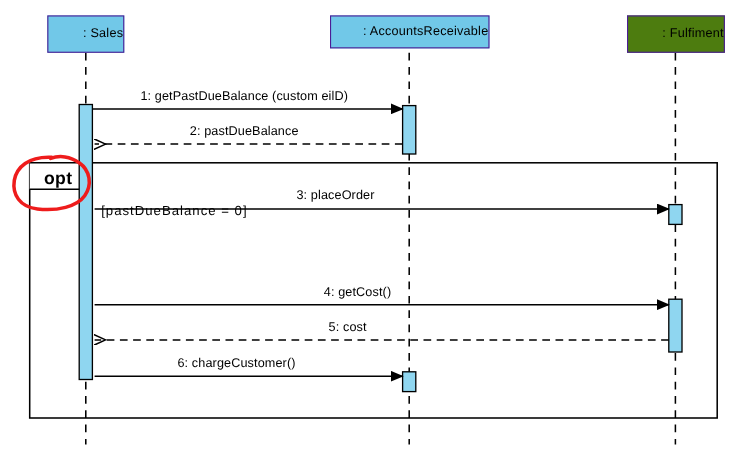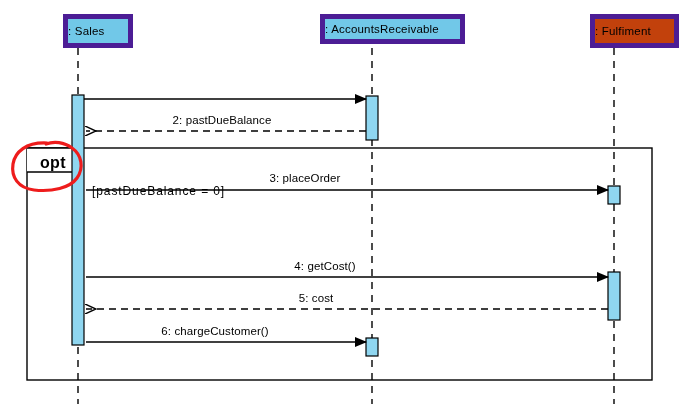--- a/index.html
+++ b/index.html
@@ -21,29 +21,28 @@
   svg.diagram {
     position: absolute;
     left: 0;
     top: 0;
     width: 680px;
     height: 412px;
   }
   .lifeline-box {
     position: absolute;
     box-sizing: border-box;
-    border: 5px solid #4c1d95;
+    border: 1px solid #4c1d95;
     display: flex;
     align-items: center;
-    justify-content: flex-start;
+    justify-content: flex-end;
     font-size: 11.5px;
     color: #000000;
     letter-spacing: 0.2px;
     white-space: nowrap;
-    margin-left: 20px;
   }
   .msg-label {
     position: absolute;
     font-size: 11.5px;
     color: #000000;
     white-space: nowrap;
     letter-spacing: 0.1px;
   }
   .msg-label.center {
     transform: translateX(-50%);
@@ -115,28 +114,29 @@
   </svg>
 
   <div class="lifeline-box" style="left:43px; top:14px; width:70px; height:34px; background:#71c8e8;">
     <span>: Sales</span>
   </div>
 
   <div class="lifeline-box" style="left:300px; top:14px; width:145px; height:30px; background:#71c8e8;">
     <span>: AccountsReceivable</span>
   </div>
 
-  <div class="lifeline-box" style="left:570px; top:14px; width:89px; height:34px; background:#c2410c;">
+  <div class="lifeline-box" style="left:570px; top:14px; width:89px; height:34px; background:#4d7c0f;">
     <span>: Fulfiment</span>
   </div>
 
   <div class="frag-op" style="left:40px; top:154px;">opt</div>
 
   <div class="guard-label" style="left:92px; top:160px;">[pastDueBalance = 0]</div>
 
+  <div class="msg-label center" style="left:222px; top:82px;">1: getPastDueBalance (custom eilD)</div>
 
   <div class="msg-label center" style="left:222px; top:114px;">2: pastDueBalance</div>
 
   <div class="msg-label center" style="left:305px; top:172px;">3: placeOrder</div>
 
   <div class="msg-label center" style="left:325px; top:260px;">4: getCost()</div>
 
   <div class="msg-label center" style="left:316px; top:292px;">5: cost</div>
 
   <div class="msg-label center" style="left:215px; top:325px;">6: chargeCustomer()</div>

